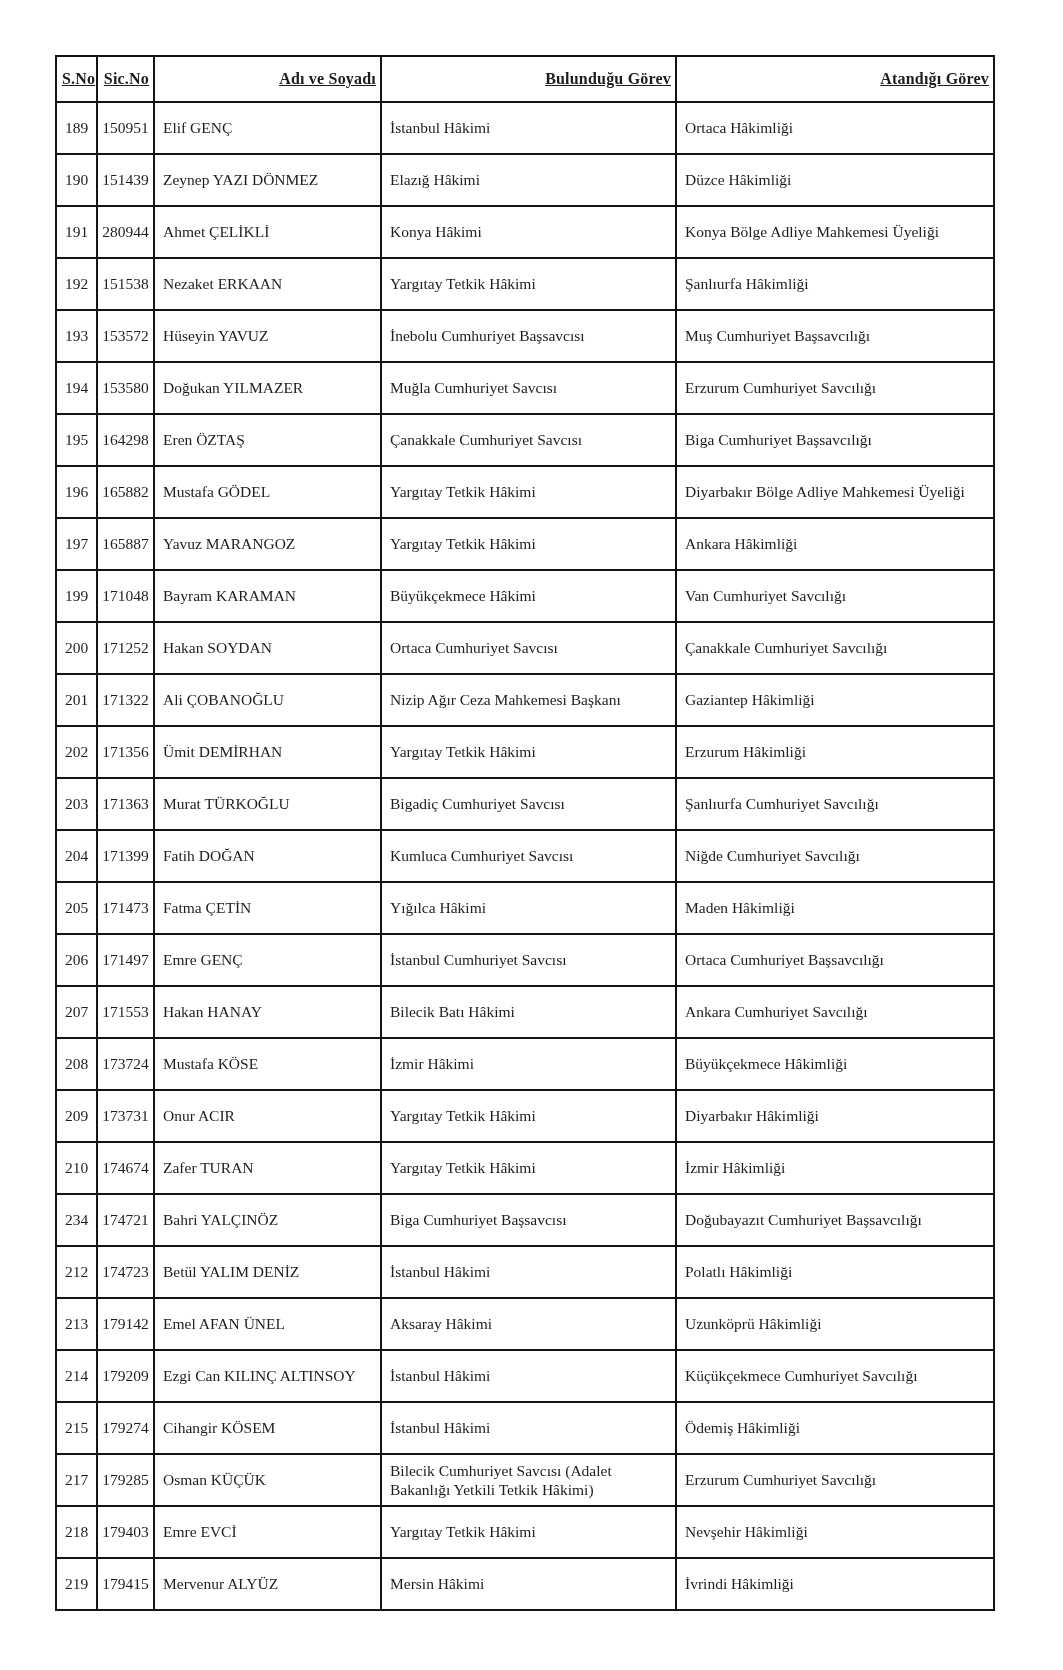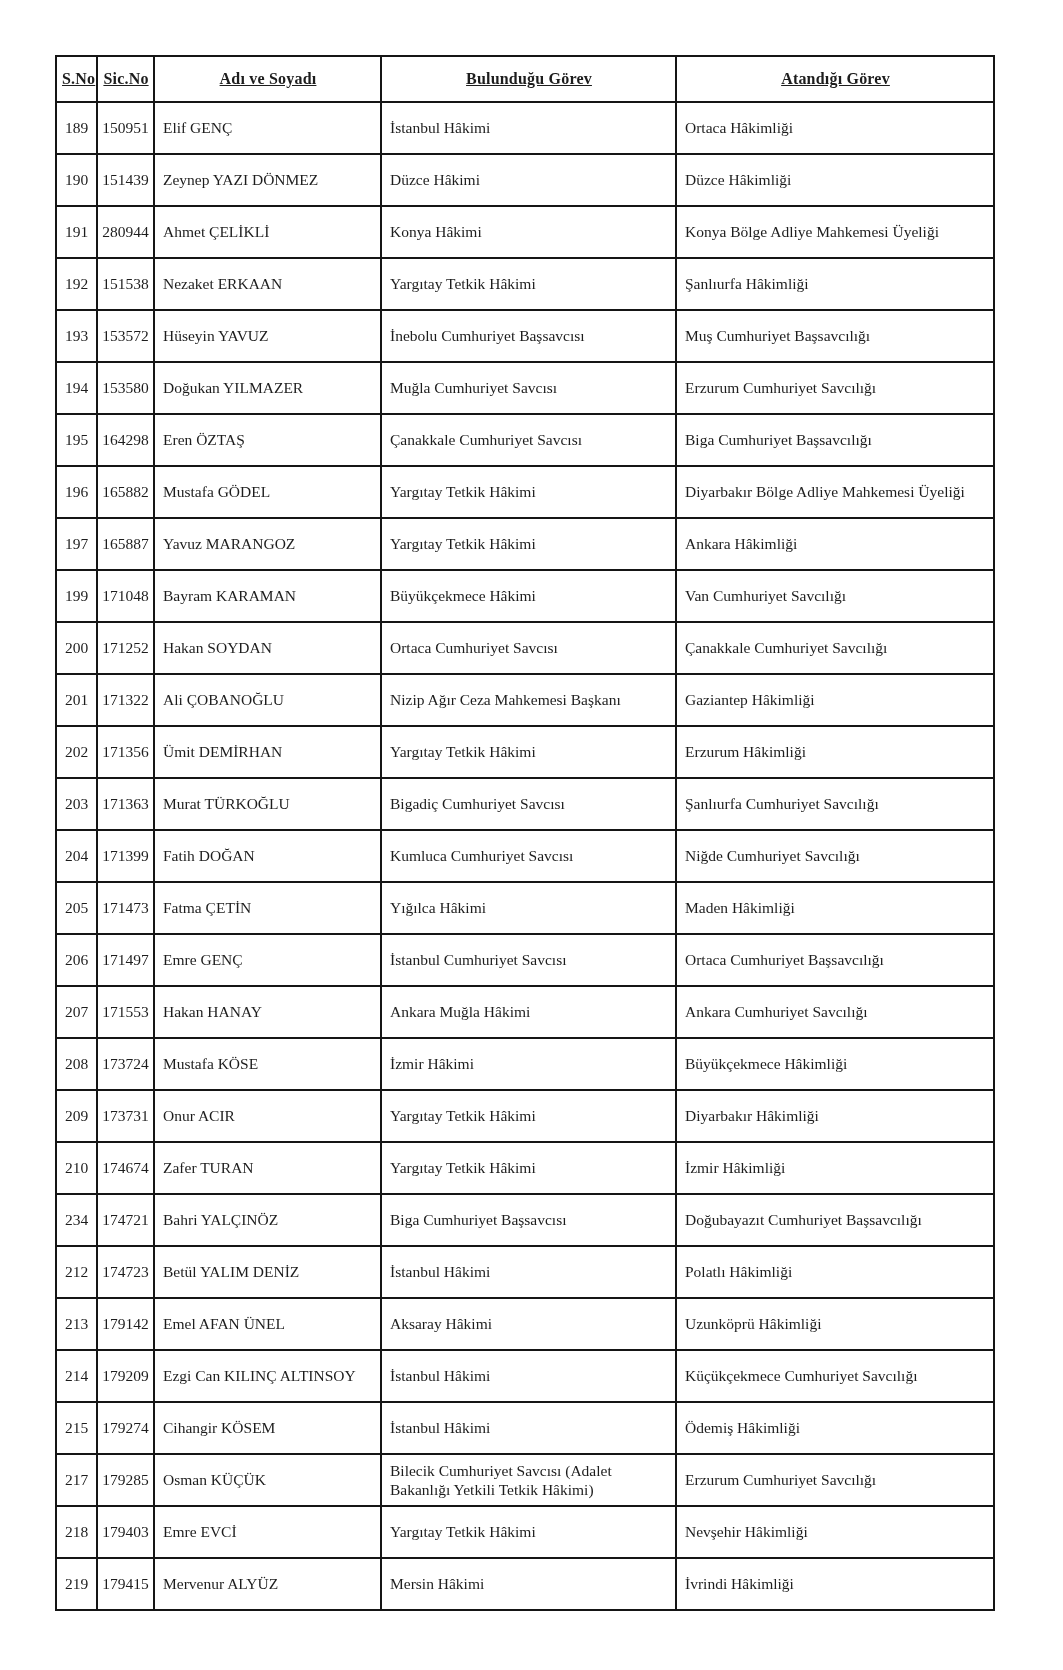--- a/index.html
+++ b/index.html
@@ -32,21 +32,21 @@
   table.appointments td {
     border: 2px solid #151515;
     font-size: 15.5px;
     color: #1d1d1d;
     vertical-align: middle;
     overflow: hidden;
   }
   table.appointments th {
     height: 40px;
     font-weight: bold;
-    text-align: center;
+    text-align: right;
     text-decoration: underline;
     padding: 2px 4px 2px 5px;
     font-size: 16px;
     letter-spacing: 0.2px;
   }
   table.appointments td {
     height: 46px;
     padding: 2px 6px 2px 8px;
     line-height: 1.25;
   }
@@ -86,21 +86,21 @@
           <td class="num">189</td>
           <td class="num">150951</td>
           <td>Elif GENÇ</td>
           <td>İstanbul Hâkimi</td>
           <td>Ortaca Hâkimliği</td>
         </tr>
         <tr>
           <td class="num">190</td>
           <td class="num">151439</td>
           <td>Zeynep YAZI DÖNMEZ</td>
-          <td>Düzce Hâkimi</td>
+          <td>Elazığ Hâkimi</td>
           <td>Düzce Hâkimliği</td>
         </tr>
         <tr>
           <td class="num">191</td>
           <td class="num">280944</td>
           <td>Ahmet ÇELİKLİ</td>
           <td>Konya Hâkimi</td>
           <td>Konya Bölge Adliye Mahkemesi Üyeliği</td>
         </tr>
         <tr>
@@ -198,21 +198,21 @@
           <td class="num">206</td>
           <td class="num">171497</td>
           <td>Emre GENÇ</td>
           <td>İstanbul Cumhuriyet Savcısı</td>
           <td>Ortaca Cumhuriyet Başsavcılığı</td>
         </tr>
         <tr>
           <td class="num">207</td>
           <td class="num">171553</td>
           <td>Hakan HANAY</td>
-          <td>Ankara Muğla Hâkimi</td>
+          <td>Bilecik Batı Hâkimi</td>
           <td>Ankara Cumhuriyet Savcılığı</td>
         </tr>
         <tr>
           <td class="num">208</td>
           <td class="num">173724</td>
           <td>Mustafa KÖSE</td>
           <td>İzmir Hâkimi</td>
           <td>Büyükçekmece Hâkimliği</td>
         </tr>
         <tr>

